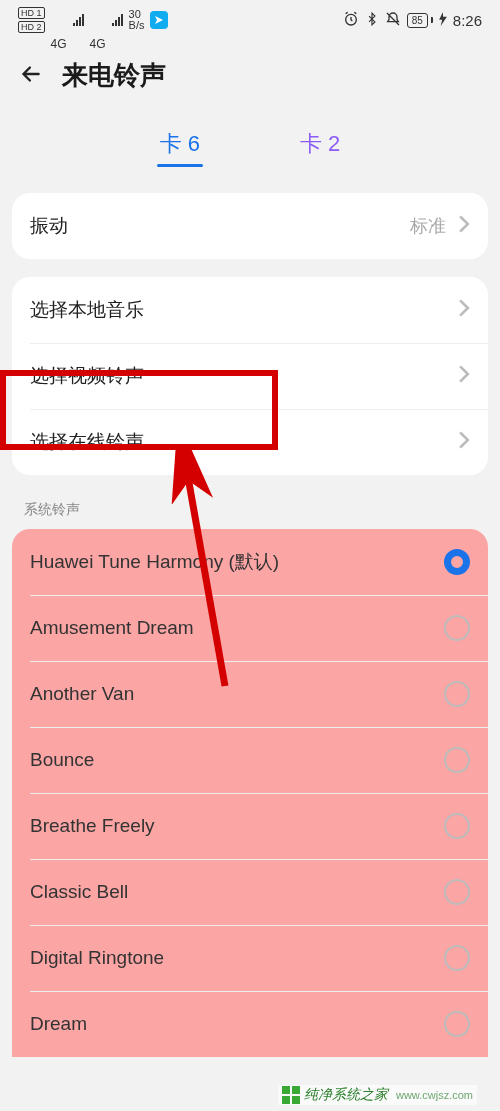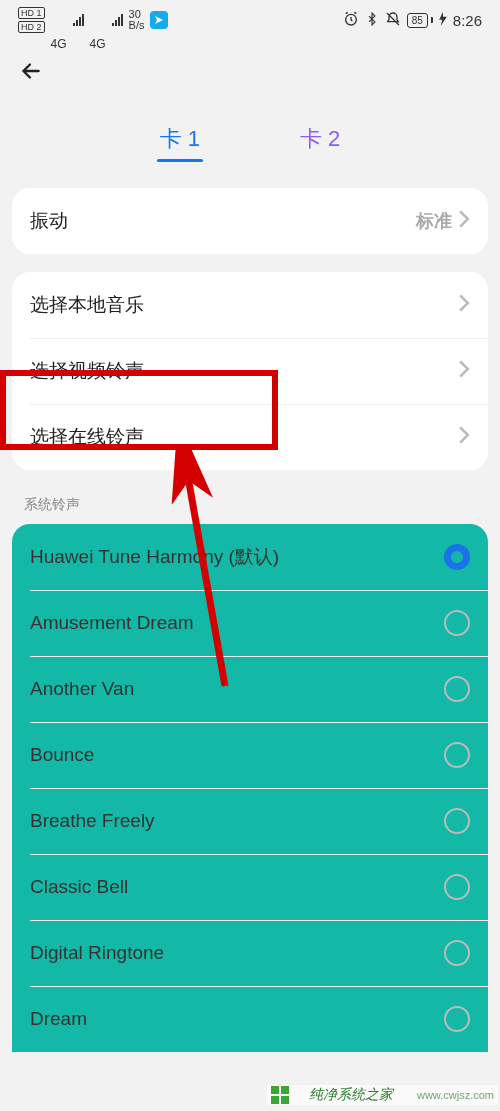--- a/index.html
+++ b/index.html
@@ -107,28 +107,28 @@
     }
     .row + .row::before {
       content:'';
       position:absolute;
       top:0; left:18px; right:0;
       height:1px;
       background:#eee;
     }
     .row .value { color: #aaa; font-size: 18px; }
     .row .chev { color: #bbb; }
-    .row-right { display:flex; align-items:center; gap:6px;font-weight:bold;}
+    .row-right { display:flex; align-items:center; gap:12px;}
     .section-label {
       padding: 26px 24px 10px;
       font-size: 14px;
       color: #888;
     }
     .ringtone-list {
-      background:#14b8a6;
+      background:#fca5a5;
       margin: 0 12px;
       border-radius: 18px 18px 0 0;
     }
     .ring-row {
       display:flex;
       align-items:center;
       justify-content:space-between;
       padding: 20px 18px;
       font-size: 19px;
       color:#333;
@@ -162,28 +162,28 @@
       height: 80px;
     }
     .arrow-annot {
       position:absolute;
       left: 165px;
       top: 446px;
       pointer-events:none;
     }
     .watermark {
       position:absolute;
-      right: 2px;
+      right: 23px;
       bottom: 6px;
       font-size: 14px;
       color: #2a7f2a;
       font-style: italic;
       display:flex;
       align-items:center;
-      gap:20px;
+      gap:4px;
       background:rgba(255,255,255,0.6);
       padding:1px 4px;
     }
     .watermark-icon {
       display:grid;
       grid-template-columns: repeat(2, 8px);
       grid-template-rows: repeat(2, 8px);
       gap:2px;
     }
     .watermark-icon span{ background:#3aa835;}
@@ -251,24 +251,25 @@
     <span style="font-size:15px;">8:26</span>
   </div>
 </div>
 
 <div class="header">
   <span class="back-arrow">
     <svg viewBox="0 0 24 24" fill="none" stroke="#222" stroke-width="2.2" stroke-linecap="round" stroke-linejoin="round">
         <path d="M19 12H5M11 18l-6-6 6-6"></path>
       </svg>
   </span>
+  <span class="title">来电铃声</span>
 </div>
 
 <div class="tabs">
-  <div class="tab active">卡 1</div>
+  <div class="tab active">卡 6</div>
   <div class="tab">卡 2</div>
 </div>
 
 <div class="card">
   <div class="row">
     <span>振动</span>
     <span class="row-right">
       <span class="value">标准</span>
       <span class="chev">
         <svg width="12" height="18" viewBox="0 0 8 14" fill="none" stroke="#bbb" stroke-width="2">

